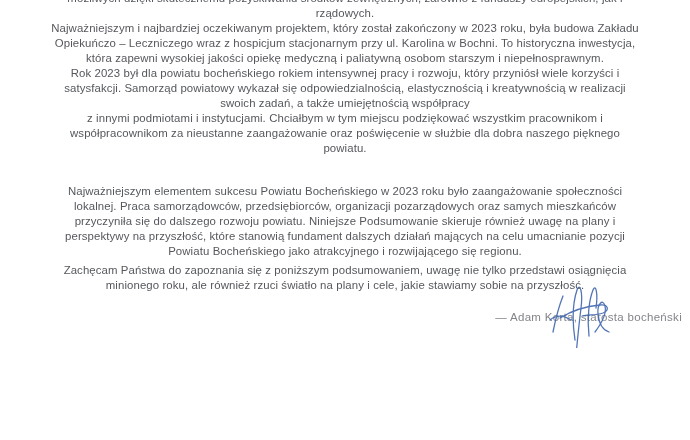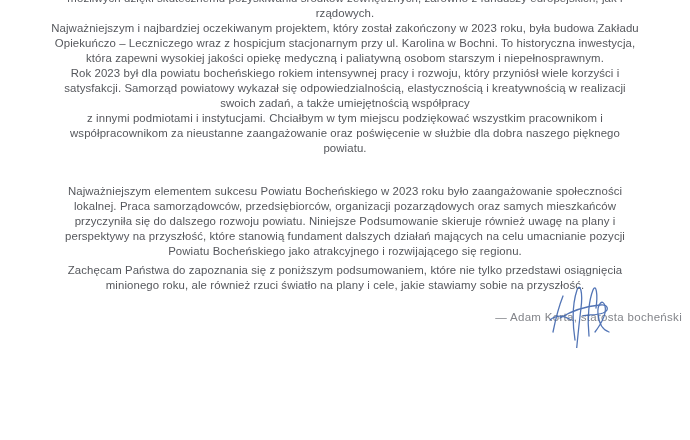--- a/index.html
+++ b/index.html
@@ -60,21 +60,21 @@
 satysfakcji. Samorząd powiatowy wykazał się odpowiedzialnością, elastycznością i kreatywnością w realizacji
 swoich zadań, a także umiejętnością współpracy
 z innymi podmiotami i instytucjami. Chciałbym w tym miejscu podziękować wszystkim pracownikom i
 współpracownikom za nieustanne zaangażowanie oraz poświęcenie w służbie dla dobra naszego pięknego
 powiatu.</p>
     <p class="gap-large">Najważniejszym elementem sukcesu Powiatu Bocheńskiego w 2023 roku było zaangażowanie społeczności
 lokalnej. Praca samorządowców, przedsiębiorców, organizacji pozarządowych oraz samych mieszkańców
 przyczyniła się do dalszego rozwoju powiatu. Niniejsze Podsumowanie skieruje również uwagę na plany i
 perspektywy na przyszłość, które stanowią fundament dalszych działań mających na celu umacnianie pozycji
 Powiatu Bocheńskiego jako atrakcyjnego i rozwijającego się regionu.</p>
-    <p class="gap-small">Zachęcam Państwa do zapoznania się z poniższym podsumowaniem, które nie tylko przedstawi osiągnięcia
+    <p class="gap-small">Zachęcam Państwa do zapoznania się z poniższym podsumowaniem, uwagę nie tylko przedstawi osiągnięcia
 minionego roku, ale również rzuci światło na plany i cele, jakie stawiamy sobie na przyszłość.</p>
   </div>
 
   <div class="signature-line">— Adam Korta, starosta bocheński</div>
 
   <svg class="signature-ink" viewBox="0 0 75 95" aria-hidden="true">
     <g fill="none" stroke="#4066ae" stroke-width="1.3" stroke-linecap="round" opacity="0.9">
       <path d="M8,52 C10,42 14,26 18,16"></path>
       <path d="M5,40 C12,34 20,36 26,40"></path>
       <path d="M30,60 C27,40 28,22 32,10 C35,2 38,12 36,28 C34,44 32,64 30,86"></path>

